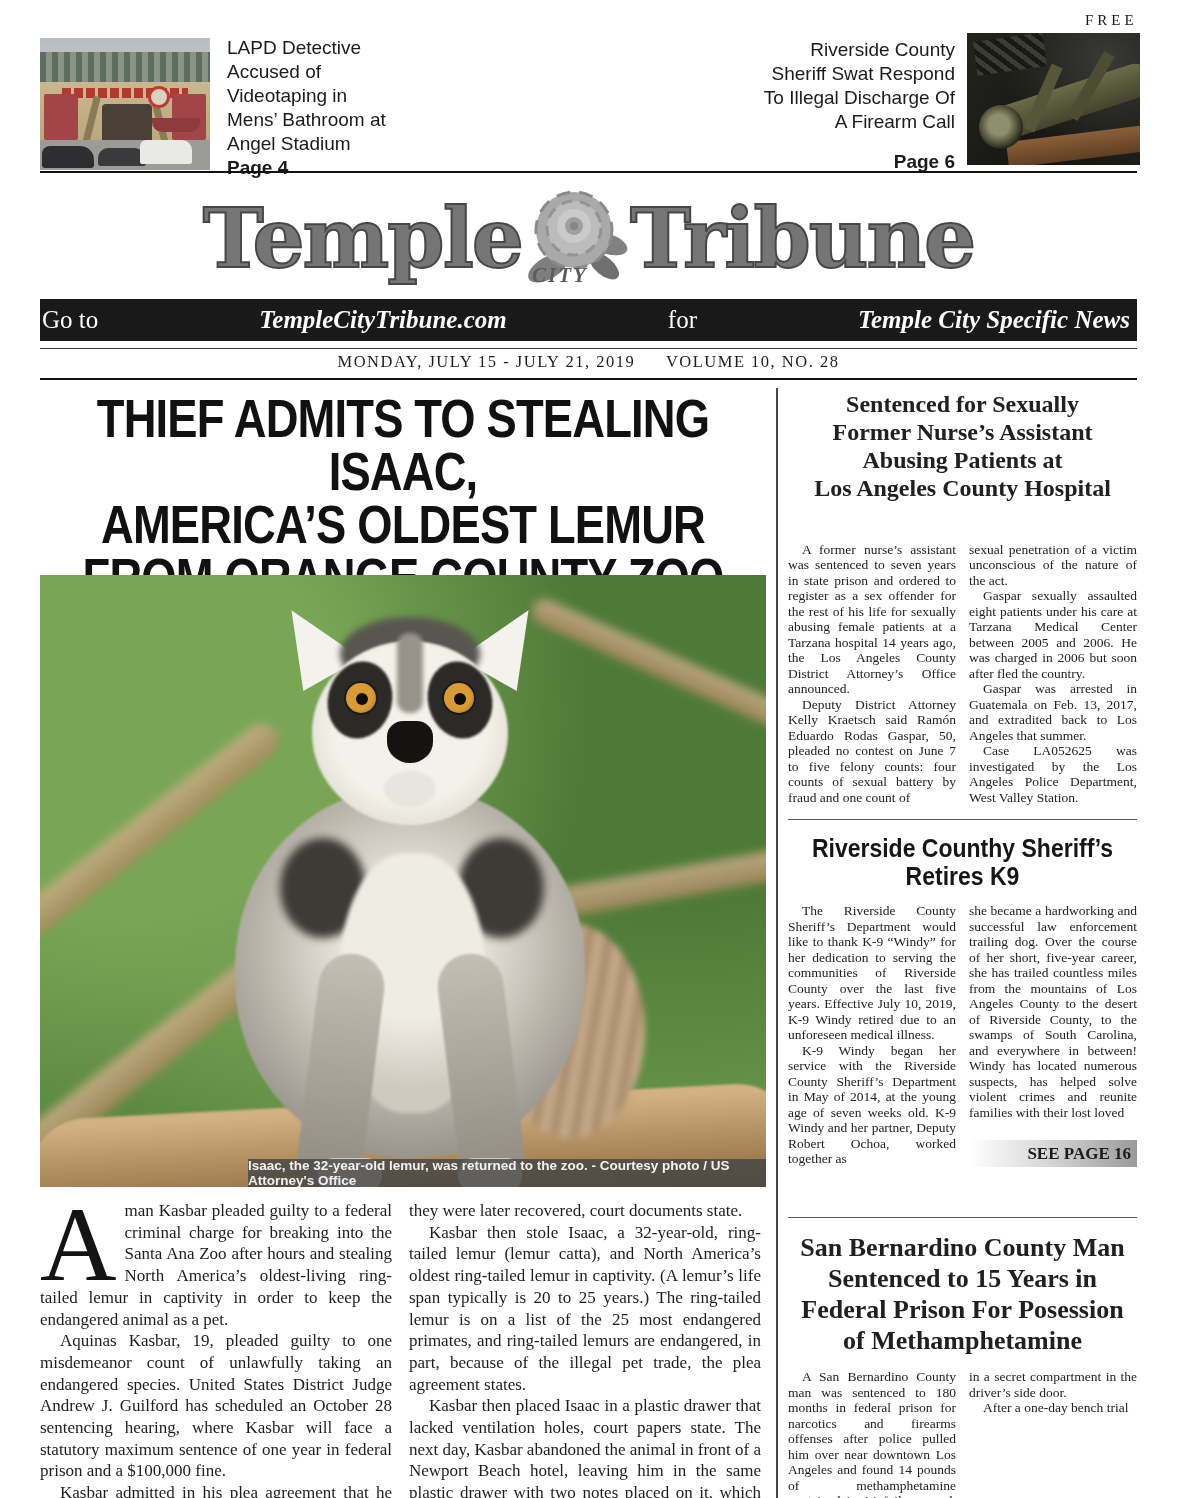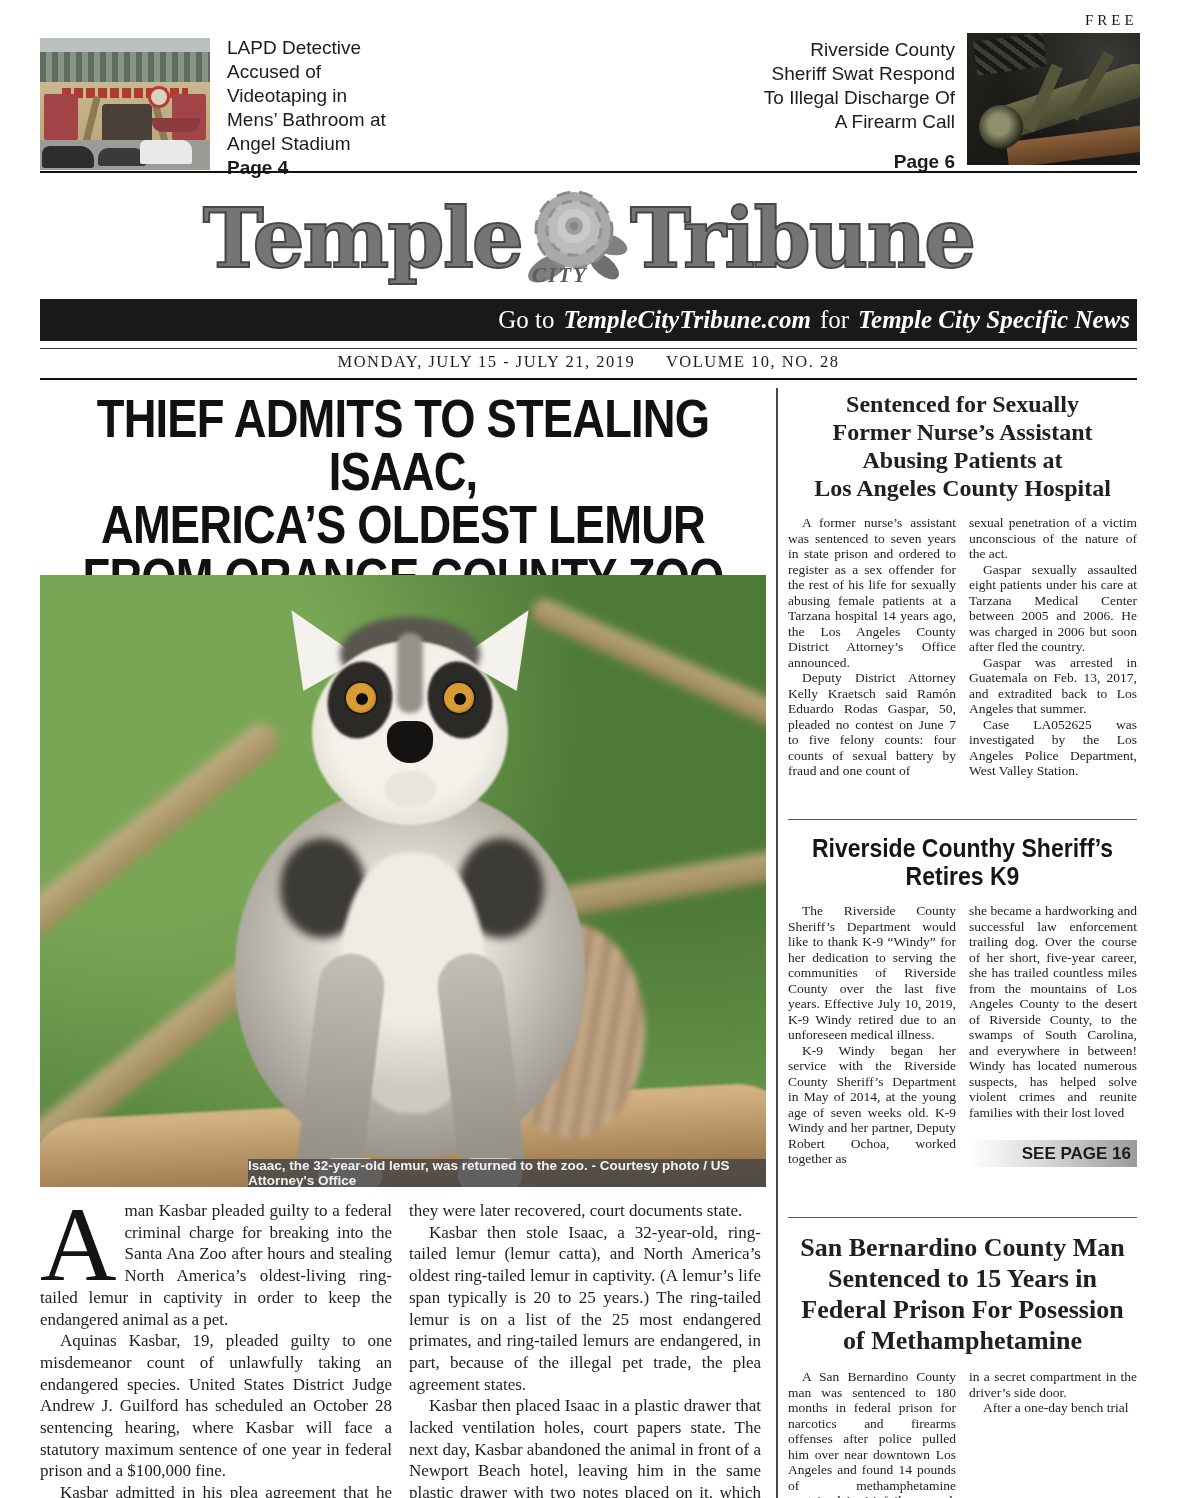--- a/index.html
+++ b/index.html
@@ -57,21 +57,21 @@
   .masthead{position:absolute;left:0;top:182px;width:100%;height:112px;display:flex;
         align-items:center;justify-content:center;}
   .mast-word{font-family:"DejaVu Serif",serif;font-weight:bold;font-size:82px;color:#757575;
         -webkit-text-stroke:2px #474747;letter-spacing:-2px;line-height:1;}
   .rose-wrap{position:relative;width:104px;height:112px;margin:0 2px;}
   .city-label{position:absolute;left:8px;bottom:6px;font-family:"Liberation Serif",serif;
         font-style:italic;font-weight:bold;font-size:21px;color:#5c5c5c;letter-spacing:2px;}
 
   
   .banner{position:absolute;left:40px;top:299px;width:1097px;height:42px;background:#191919;
-        display:flex;align-items:center;justify-content:flex-end;color:#fff;
+        display:flex;align-items:center;justify-content:space-between;color:#fff;
         font-family:"Liberation Serif",serif;font-size:25px;}
   .banner .b-em{font-style:italic;font-weight:bold;margin:0 7px;}
   .banner .b-plain{margin:0 2px;}
 
   
   .rule-thin-1{position:absolute;left:40px;top:348px;width:1097px;height:1px;background:#333;}
   .dateline{position:absolute;left:40px;top:352px;width:1097px;text-align:center;
         font-family:"Liberation Serif",serif;font-size:16.5px;letter-spacing:1.5px;color:#1d1d1d;}
   .dateline .vol{margin-left:25px;}
   .rule-thin-2{position:absolute;left:40px;top:378px;width:1097px;height:2px;background:#111;}
@@ -157,23 +157,23 @@
   .nurse-hl{font-size:24px;line-height:28px;}
   .meth-hl{font-size:26px;line-height:31px;}
   .k9-hl{font-family:"Liberation Sans",sans-serif;font-weight:bold;font-size:25px;line-height:28px;
      text-align:center;color:#161616;transform:scaleX(0.92);transform-origin:50% 0;}
   .side-body{display:flex;gap:13px;margin-top:13px;}
   .side-col{width:168px;font-size:13.5px;line-height:15.5px;text-align:justify;color:#222;}
   .side-col p{margin:0;}
   .side-col p.ind{text-indent:14px;}
   .side-see{margin-top:20px;height:27px;background:linear-gradient(90deg,#ffffff,#d8d8d8 45%,#9a9a9a);
      display:flex;align-items:center;justify-content:flex-end;padding-right:6px;
-     font-family:Liberation Sans, sans-serif;font-weight:bold;font-size:17px;color:#1b1b1b;}
+     font-family:Liberation Serif, serif;font-weight:bold;font-size:17px;color:#1b1b1b;}
   .side-rule{border:none;border-top:1.5px solid #5a5a5a;margin:14px 0;}
-  .art-nurse .side-body{height:290px;}
+  .art-nurse .side-body{height:290px;align-items:flex-end;}
   .art-k9 .side-body{height:300px;}
 </style>
 </head>
 <body>
 
 <div class="page">
 
   <div class="free">FREE</div>
 
   <div class="teaser-left-photo">

